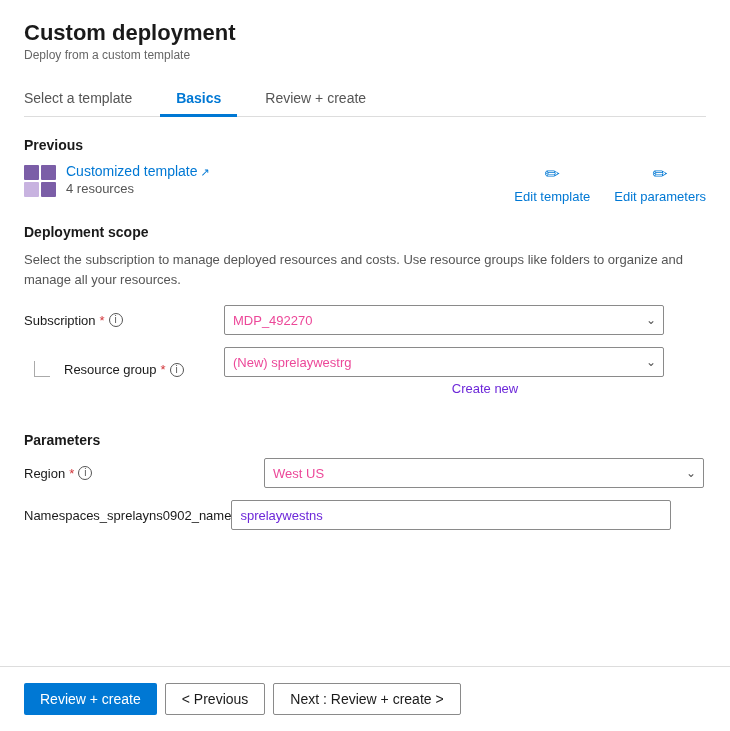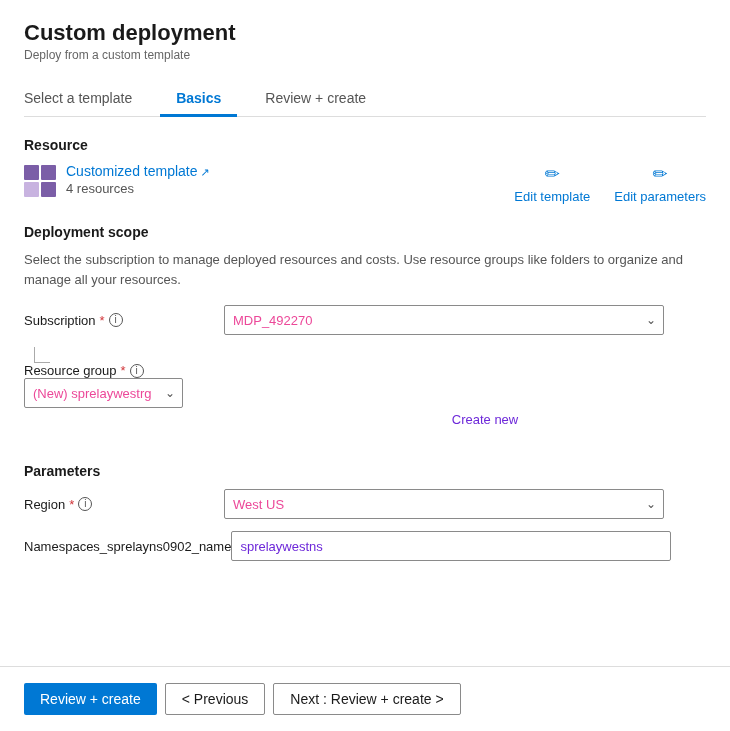--- a/index.html
+++ b/index.html
@@ -176,23 +176,22 @@
       position: absolute;
       right: 8px;
       top: 50%;
       transform: translateY(-50%);
       pointer-events: none;
       font-size: 12px;
       color: #555;
     }
     .resource-group-row {
       display: flex;
-      align-items: flex-start;
+      align-items: flex-end;
       margin-bottom: 4px;
-      flex-direction: column;
     }
     .resource-group-indent {
       width: 40px;
       display: flex;
       align-items: center;
     }
     .indent-line {
       width: 16px;
       height: 16px;
       border-left: 1px solid #aaa;
@@ -251,38 +250,39 @@
       height: 32px;
     }
     .external-link-icon {
       font-size: 11px;
       margin-left: 3px;
     }
     .region-select-wrapper {
       flex: 1;
       max-width: 440px;
       position: relative;
+      margin-left: 40px;
     }
   </style>
 </head>
 <body>
 
 <div class="page-wrapper">
 
   <h1 class="page-title">Custom deployment</h1>
   <p class="page-subtitle">Deploy from a custom template</p>
 
   <div class="tabs">
     <div class="tab">Select a template</div>
     <div class="tab active">Basics</div>
     <div class="tab">Review + create</div>
   </div>
 
   <div class="template-section">
-    <div class="section-title">Resource</div>
+    <div class="section-title">Previous</div>
     <div class="template-row">
       <div class="template-info">
         <div class="template-icon">
           <div class="template-icon-cell"></div>
           <div class="template-icon-cell"></div>
           <div class="template-icon-cell"></div>
           <div class="template-icon-cell"></div>
         </div>
         <div class="template-details">
           <a href="#">

